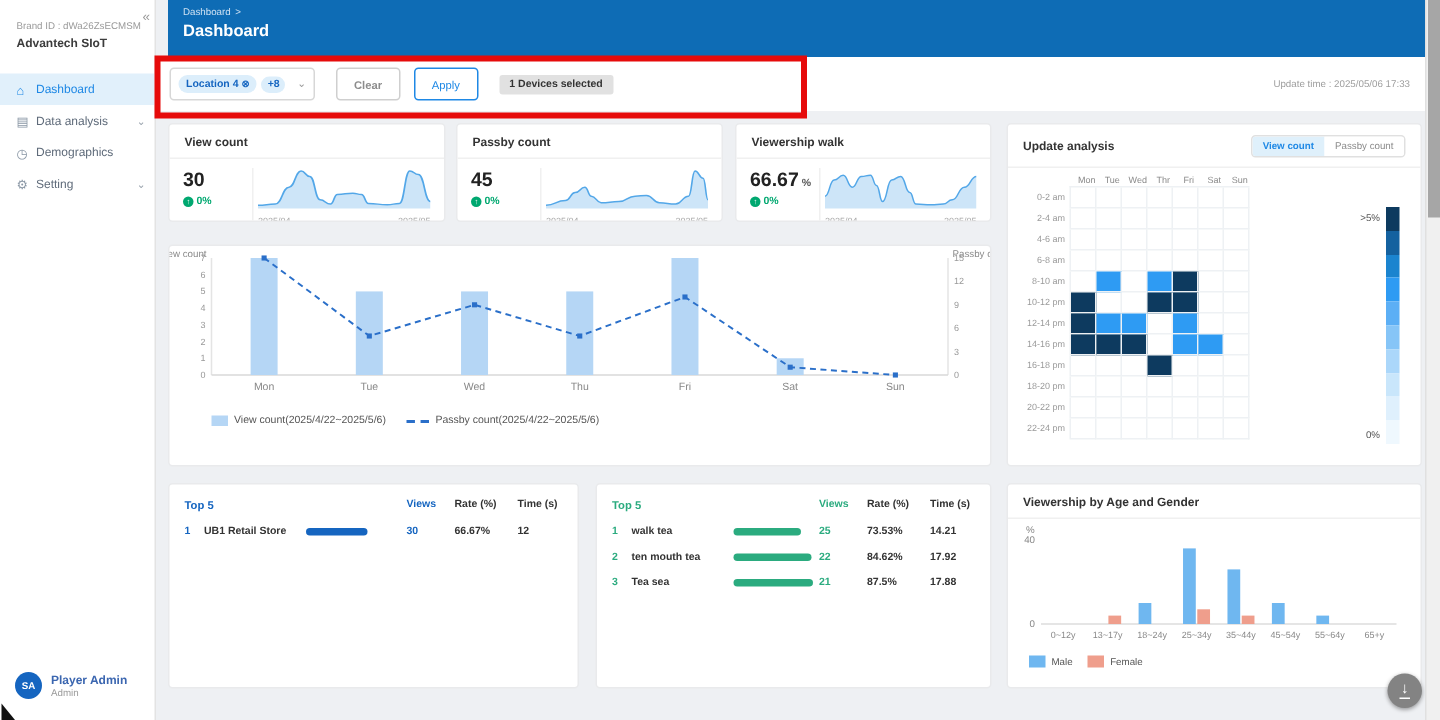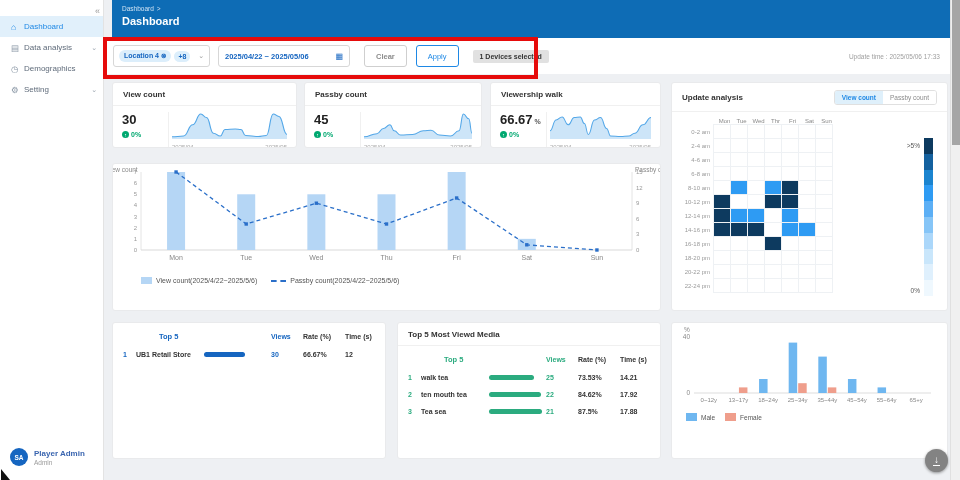--- a/index.html
+++ b/index.html
@@ -103,21 +103,21 @@
   .heat-row .rl { width:33px; text-align:right; padding-right:3px; font-size:6px; color:#9a9a9a; }
   .heat-cell { width:17px; height:14px; border-right:1px solid #eef1f4; border-bottom:1px solid #eef1f4; }
   .heat-scale { position:absolute; right:14px; top:26px; width:9px; }
   .heat-scale i { display:block; width:9px; height:15.8px; }
   .scale-max { position:absolute; right:27px; top:30px; font-size:6.5px; color:#555; }
   .scale-min { position:absolute; right:27px; top:175px; font-size:6.5px; color:#555; }
 
   
   .tbl { padding:4px 10px 0; }
   .trow { display:flex; align-items:center; height:17px; }
-  .trow.head { height:19px; border-bottom:0;margin-left:36px; }
+  .trow.head { height:19px; border-bottom:0; }
   .c-rank { width:13px; font-size:7px; font-weight:bold; }
   .c-name { width:68px; font-size:7px; font-weight:bold; color:#333; }
   .c-bar  { flex:1; }
   .c-bar i { display:block; height:5px; border-radius:2.5px; }
   .c-views { width:32px; font-size:7px; font-weight:bold; }
   .c-rate  { width:42px; font-size:7px; font-weight:bold; color:#333; }
   .c-time  { width:30px; font-size:7px; font-weight:bold; color:#333; }
   .th { font-size:7px; font-weight:bold; color:#333; }
 
   
@@ -134,20 +134,24 @@
                border-left:1px solid #e0e0e0; z-index:20; }
   .scroll-thumb { position:absolute; left:1px; top:0; width:8px; height:145px; background:#a6a6a6; cursor:pointer; }
 
   svg text { font-family:"Liberation Sans", sans-serif; }
 </style>
 </head>
 <body>
 
 <div class="sidebar">
   <div class="collapse-btn">«</div>
+  <div class="brand">
+    <div class="brand-id">Brand ID : dWa26ZsECMSM</div>
+    <div class="brand-name">Advantech SIoT</div>
+  </div>
   <div class="side-menu" id="side-menu">
       <div class="side-item active">
         <span class="mi">⌂</span>
         <span>Dashboard</span>
       </div>
       <div class="side-item">
         <span class="mi">▤</span>
         <span>Data analysis</span>
         <span class="chev">⌄</span>
       </div>
@@ -177,24 +181,20 @@
       <span>Dashboard</span><span class="sep">&gt;</span>
     </div>
     <div class="page-title">Dashboard</div>
   </div>
 
   <div class="filterbar">
     <div class="loc-select">
       <span class="pill"><span>Location 4</span><span class="x">⊗</span></span>
       <span class="pill more">+8</span>
       <span class="chev">⌄</span>
-    </div>
-    <div class="date-box">
-      <span class="date-text">2025/04/22 ~ 2025/05/06</span>
-      <span class="cal-icon">▦</span>
     </div>
     <div class="btn clear">Clear</div>
     <div class="btn apply">Apply</div>
     <div class="devices-badge">1 Devices selected</div>
     <div class="update-time">Update time : 2025/05/06 17:33</div>
   </div>
 
   <div class="content">
     <div class="panel" id="kpi1">
         <div class="panel-title">View count</div>
@@ -499,21 +499,20 @@
               <i style="width: 40.6687px; background: rgb(21, 101, 192);"></i>
             </span>
             <span class="c-views" style="color: rgb(21, 101, 192);">30</span>
             <span class="c-rate">66.67%</span>
             <span class="c-time">12</span>
           </div>
         </div>
     </div>
 
     <div class="panel" id="media">
-      <div class="panel-title">Top 5 Most Viewd Media</div>
       <div class="tbl" id="media-table">
           <div class="trow head">
             <span class="c-rank th" style="color: rgb(43, 171, 127); width: 81px; font-size: 7.5px;">Top 5</span>
             <span class="c-bar"></span>
             <span class="c-views th" style="color: rgb(43, 171, 127);">Views</span>
             <span class="c-rate th">Rate (%)</span>
             <span class="c-time th">Time (s)</span>
           </div>
           <div class="trow">
             <span class="c-rank" style="color: rgb(43, 171, 127);">1</span>
@@ -542,20 +541,21 @@
               <i style="width: 53.375px; background: rgb(43, 171, 127);"></i>
             </span>
             <span class="c-views" style="color: rgb(43, 171, 127);">21</span>
             <span class="c-rate">87.5%</span>
             <span class="c-time">17.88</span>
           </div>
         </div>
     </div>
 
     <div class="panel" id="age">
+      <div class="panel-title">Viewership by Age and Gender</div>
       <div id="age-chart"><svg width="267" height="88">
             <text x="12" y="9" font-size="6.5" fill="#888">%</text>
             <text x="18" y="72" font-size="6.5" fill="#888" text-anchor="end">0</text>
             <text x="18" y="16" font-size="6.5" fill="#888" text-anchor="end">40</text>
             <line x1="22" y1="70" x2="259" y2="70" stroke="#ddd"></line>
             <text x="36.8125" y="79" font-size="6" fill="#888" text-anchor="middle">0~12y</text>
             <rect x="66.9375" y="64.4" width="8.5" height="5.6000000000000005" fill="#ef9e8c"></rect>
             <text x="66.4375" y="79" font-size="6" fill="#888" text-anchor="middle">13~17y</text>
             <rect x="87.0625" y="56" width="8.5" height="14" fill="#6fb7f0"></rect>
             <text x="96.0625" y="79" font-size="6" fill="#888" text-anchor="middle">18~24y</text>

